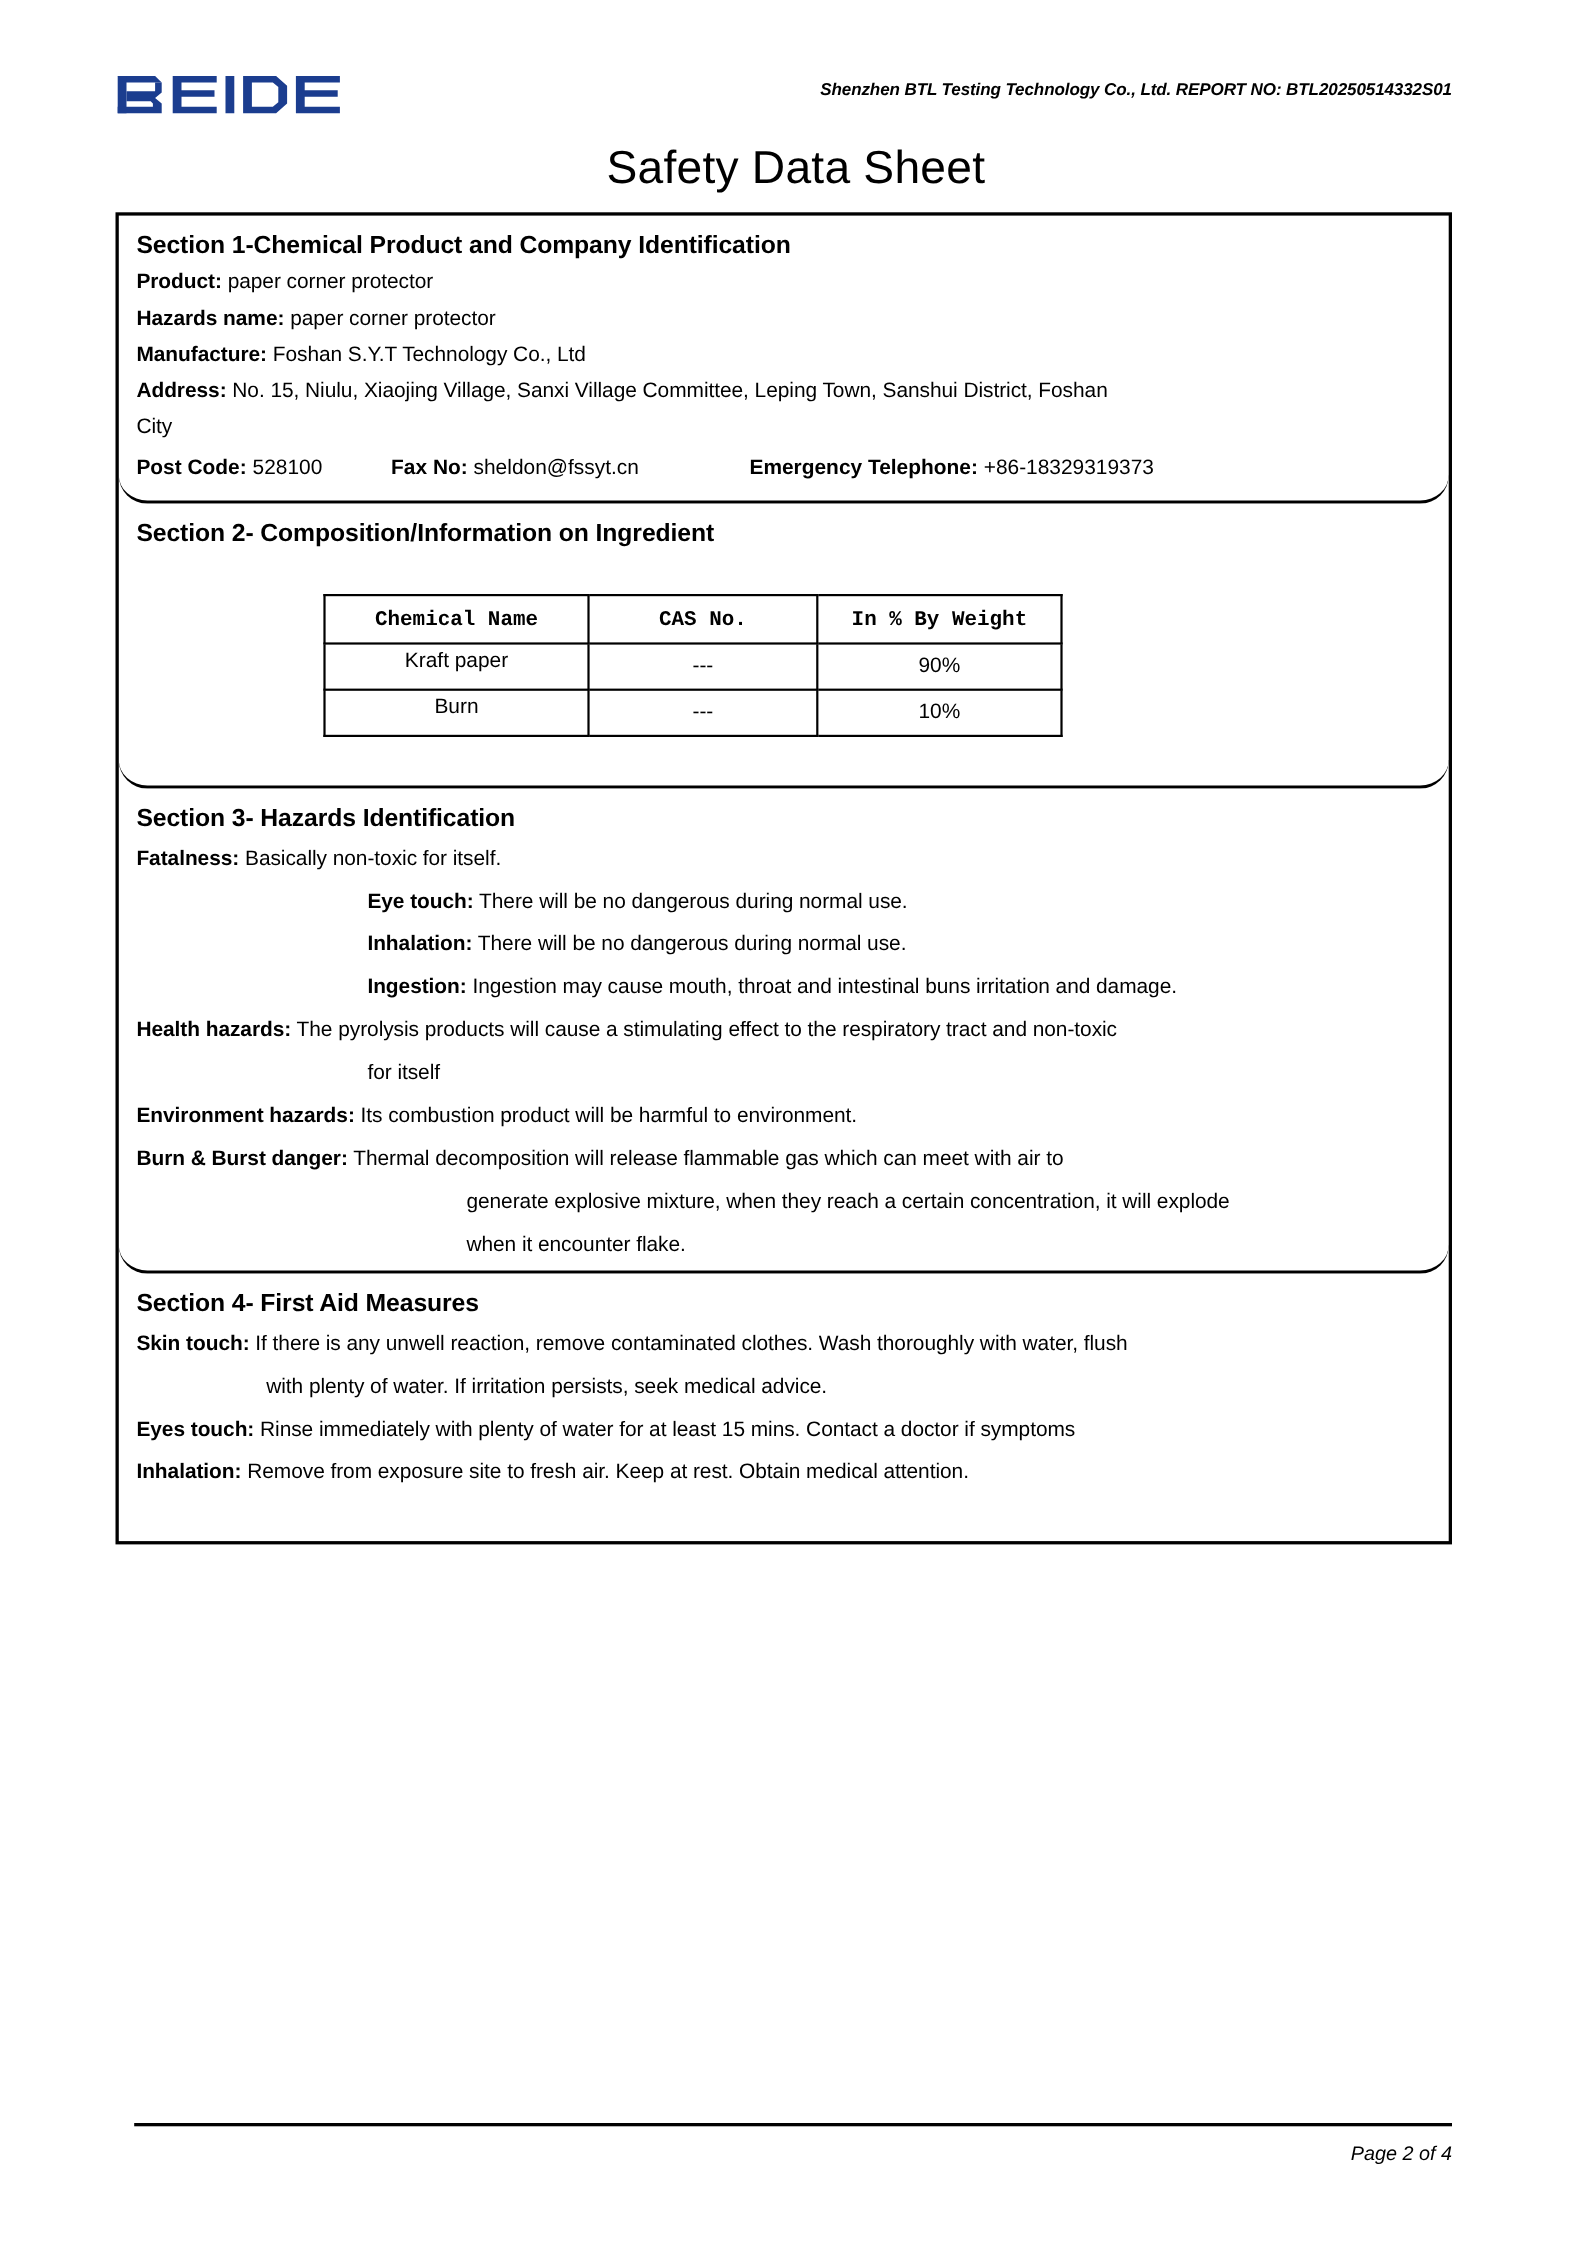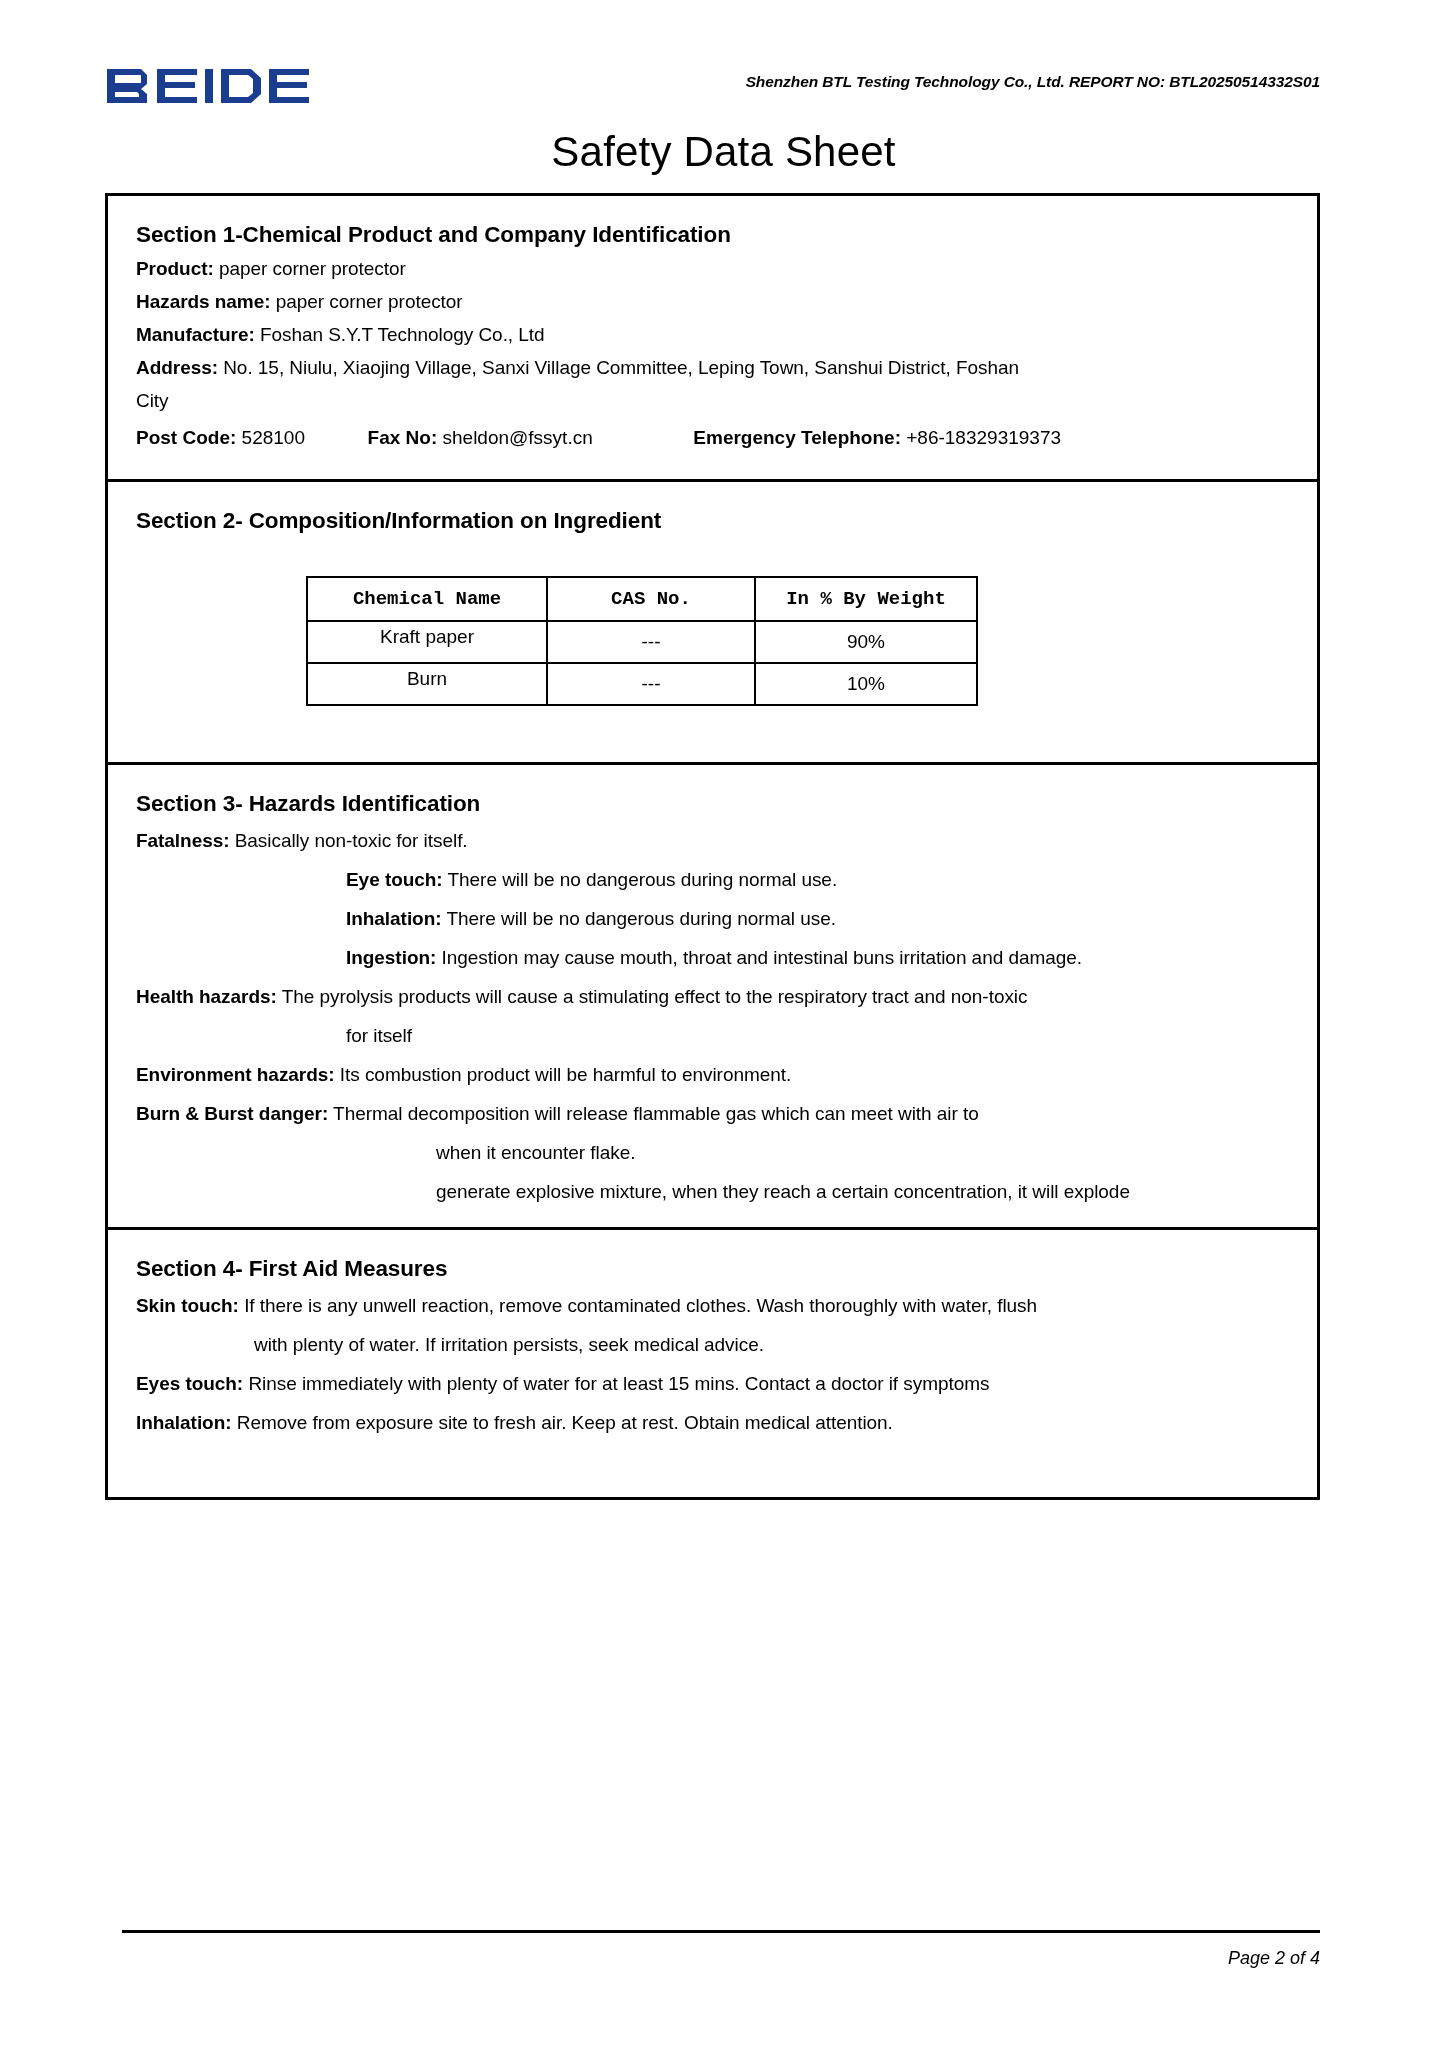--- a/index.html
+++ b/index.html
@@ -70,21 +70,22 @@
   .frame {
     position: absolute;
     left: 105px;
     top: 193px;
     width: 1215px;
     border: 3px solid #000;
     border-bottom: 3px solid #000;
   }
   .section {
     border-bottom: 3px solid #000;
-    padding: 16px;
+    padding: 4px;
+    border-radius: 26px;
   }
   .section:last-child { border-bottom: none; }
 
   .sec-head {
     font-size: 22.5px;
     font-weight: bold;
     padding: 10px 0 4px 12px;
     letter-spacing: -0.1px;
   }
 
@@ -301,24 +302,24 @@
       <div class="body-line">
         <b>Environment hazards:</b>
         <span>Its combustion product will be harmful to environment.</span>
       </div>
 
       <div class="body-line">
         <b>Burn &amp; Burst danger:</b>
         <span>Thermal decomposition will release flammable gas which can meet with air to</span>
       </div>
       <div class="body-line indent-3">
+        <span>generate explosive mixture, when they reach a certain concentration, it will explode</span>
+      </div>
+      <div class="body-line indent-3">
         <span>when it encounter flake.</span>
-      </div>
-      <div class="body-line indent-3">
-        <span>generate explosive mixture, when they reach a certain concentration, it will explode</span>
       </div>
     </div>
 
     <div class="section">
       <div class="sec-head">Section 4- First Aid Measures</div>
 
       <div class="body-line">
         <b>Skin touch:</b>
         <span>If there is any unwell reaction, remove contaminated clothes. Wash thoroughly with water, flush</span>
       </div>

